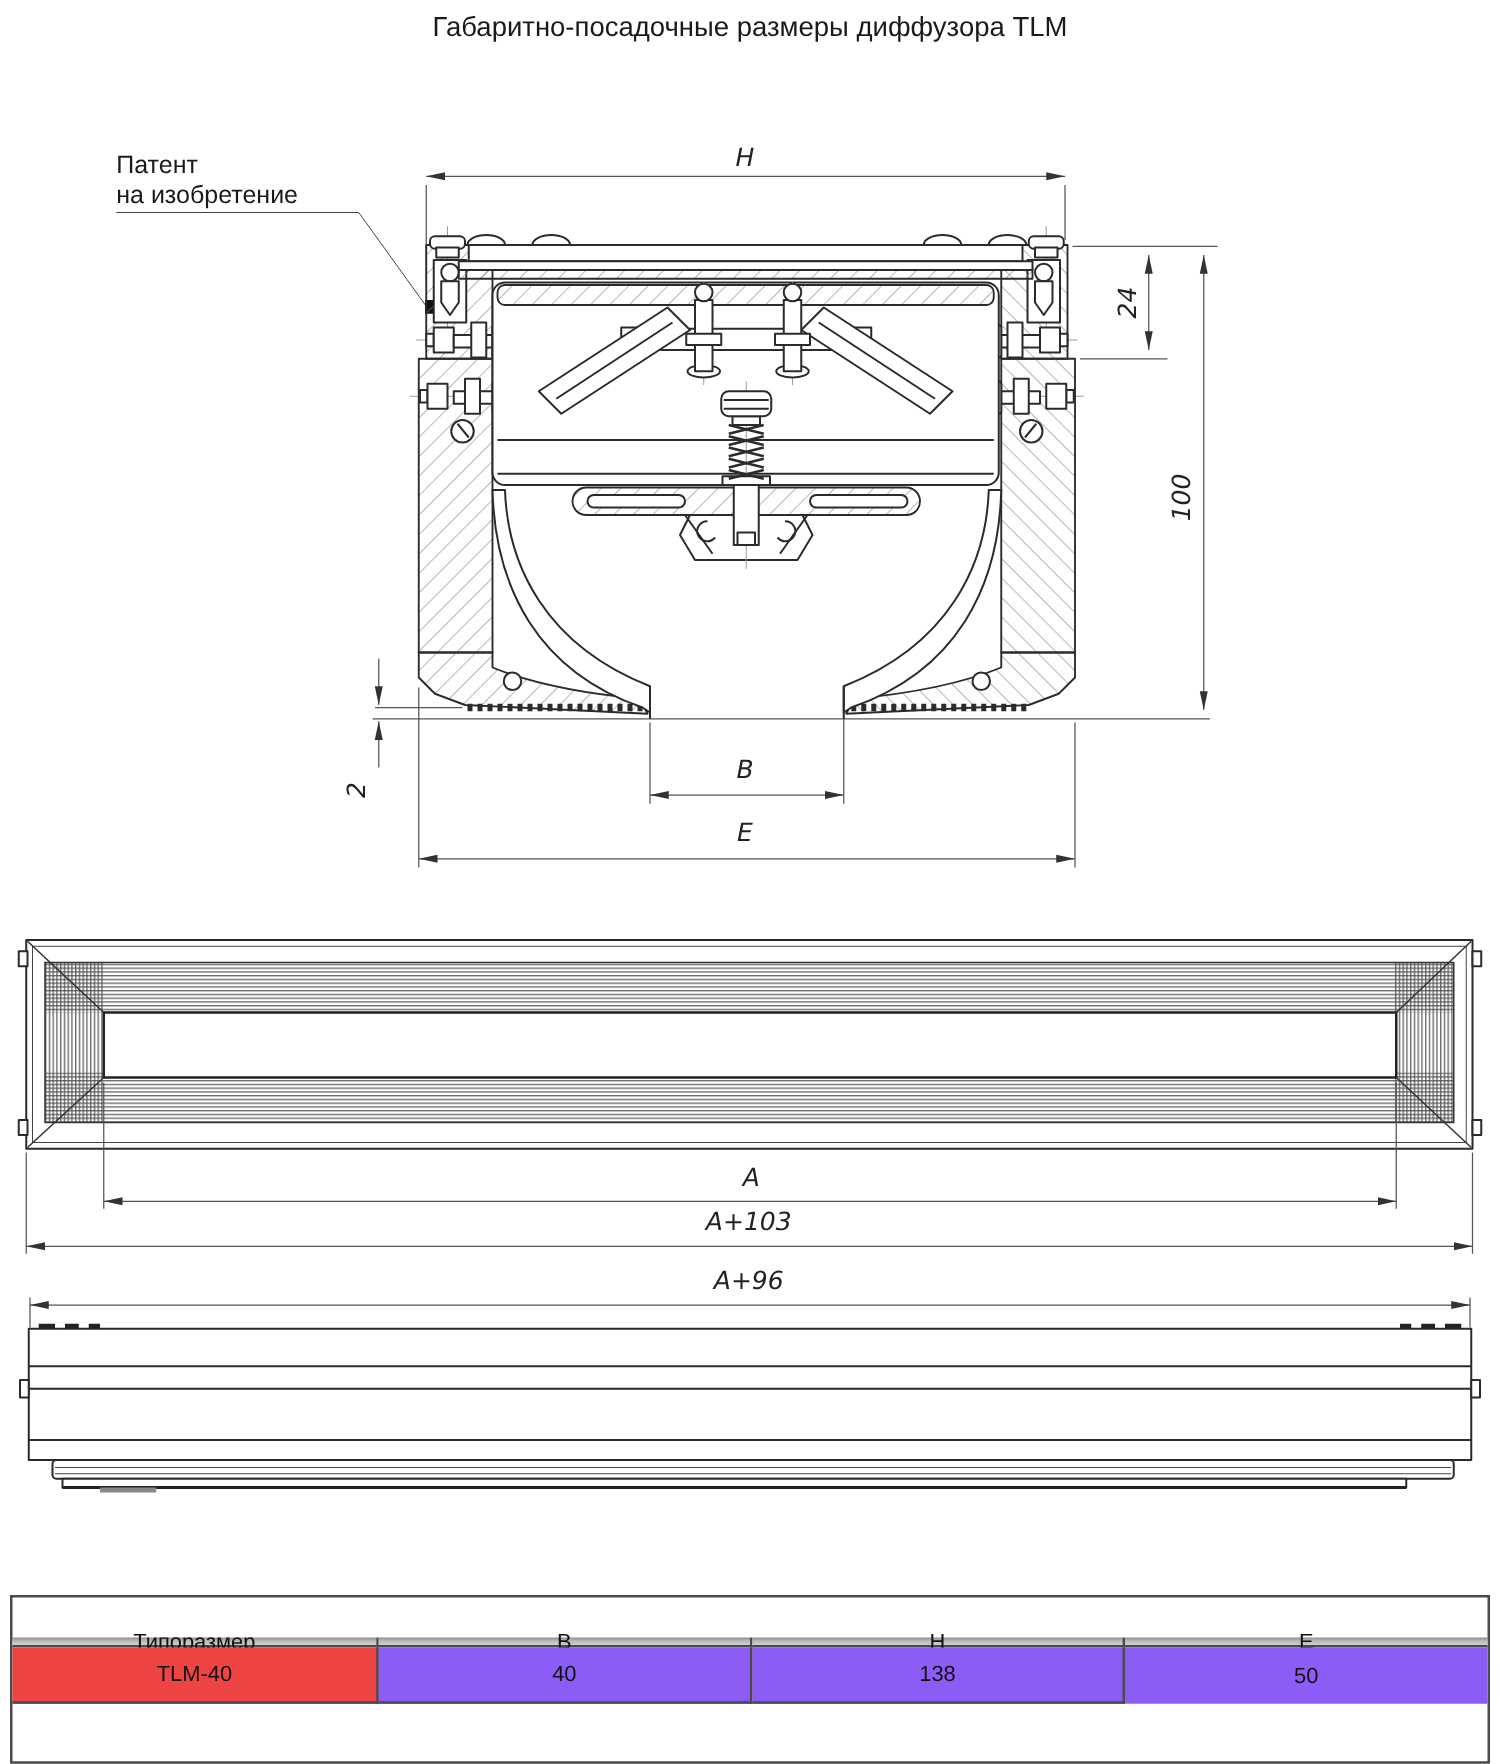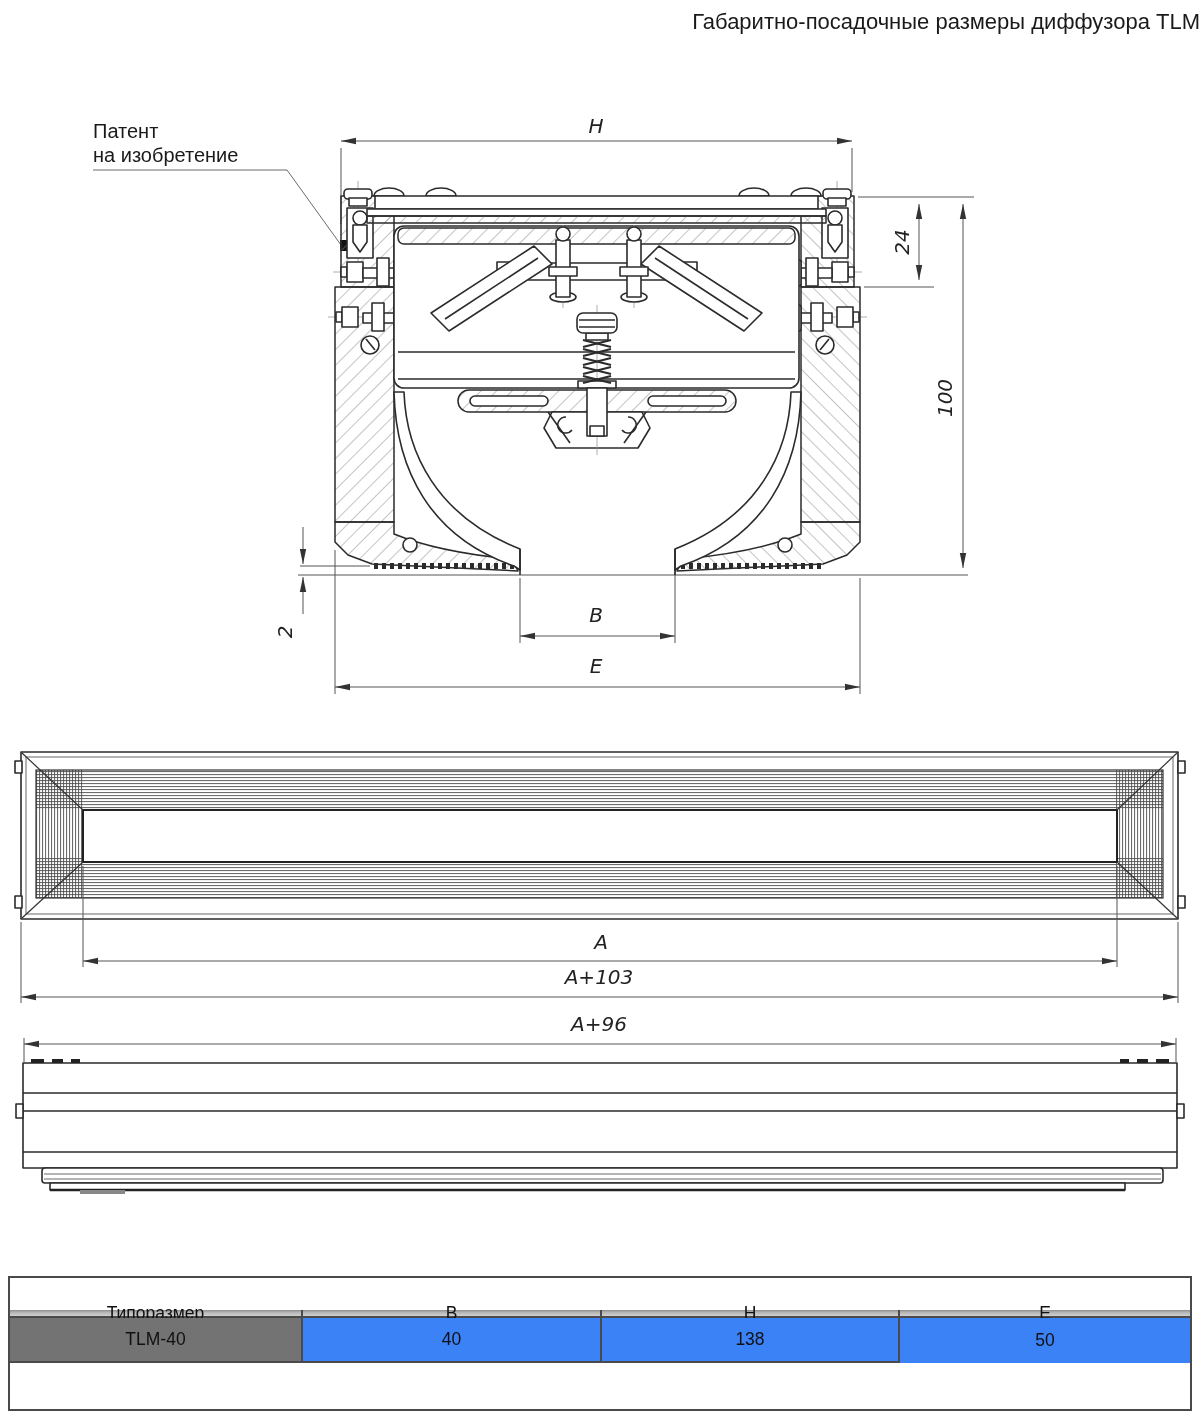--- a/index.html
+++ b/index.html
@@ -1,39 +1,39 @@
 <!DOCTYPE html>
 <html><head>
 <meta charset="utf-8">
 <style>
   html,body{margin:0;padding:0;background:#fff;}
   body{width:1200px;height:1411px;position:relative;overflow:hidden;
        font-family:"Liberation Sans",sans-serif;color:#1a1a1a;}
-  .title{position:absolute;top:8px;left:0;width:1200px;text-align:right;
+  .title{position:absolute;top:8px;left:0;width:1200px;text-align:center;
          font-size:22px;font-weight:500;line-height:28px;color:#1a1a1a;}
   svg{position:absolute;top:0;left:0;}
   .ln{fill:none;stroke:#2b2b2b;stroke-width:1.6;stroke-linejoin:round;}
   .fw{fill:#ffffff;stroke:#2b2b2b;stroke-width:1.6;stroke-linejoin:round;}
   .fh2{fill:url(#hatch2);stroke:#2b2b2b;stroke-width:1.5;stroke-linejoin:round;}
   .dim{stroke:#555;stroke-width:1;fill:none;}
   .cl{stroke:#9a9a9a;stroke-width:0.8;fill:none;}
   .dimt{font:italic 20px "DejaVu Sans",sans-serif;fill:#222;text-anchor:middle;}
   .lbl{font:500 20px "Liberation Sans",sans-serif;fill:#1a1a1a;}
   .thin{stroke:#444;stroke-width:0.8;fill:none;}
   
   .spec-table{position:absolute;left:8px;top:1276px;width:1184px;height:135px;
       box-sizing:border-box;border:2px solid #4a4a4a;display:grid;
       grid-template-columns:294fr 300fr 299fr 291fr;grid-template-rows:40px 45px 1fr;}
   .spec-table .cell{display:flex;align-items:center;justify-content:center;
       font-size:17.5px;color:#111;border-right:2px solid #4a4a4a;border-bottom:2px solid #4a4a4a;
-      background:#3b82f6;}
+      background:#8b5cf6;}
   .spec-table .cell:nth-child(4n){border-right:none;}
   .spec-table .cell.last-row{border-bottom:none;}
   .spec-table .head{background:linear-gradient(180deg,#8e8e8e 0%,#b9b9b9 45%,#d0d0d0 100%);margin-top:32px;}
-  .spec-table .rowlabel{background:#737373;text-align:right;}
+  .spec-table .rowlabel{background:#ef4444;text-align:right;}
 </style>
 </head>
 <body>
 
 <div class="title">
   <div>Габаритно-посадочные размеры диффузора TLM</div>
 </div>
 
 <svg width="1200" height="1250" viewBox="0 0 1200 1250">
   <defs>

